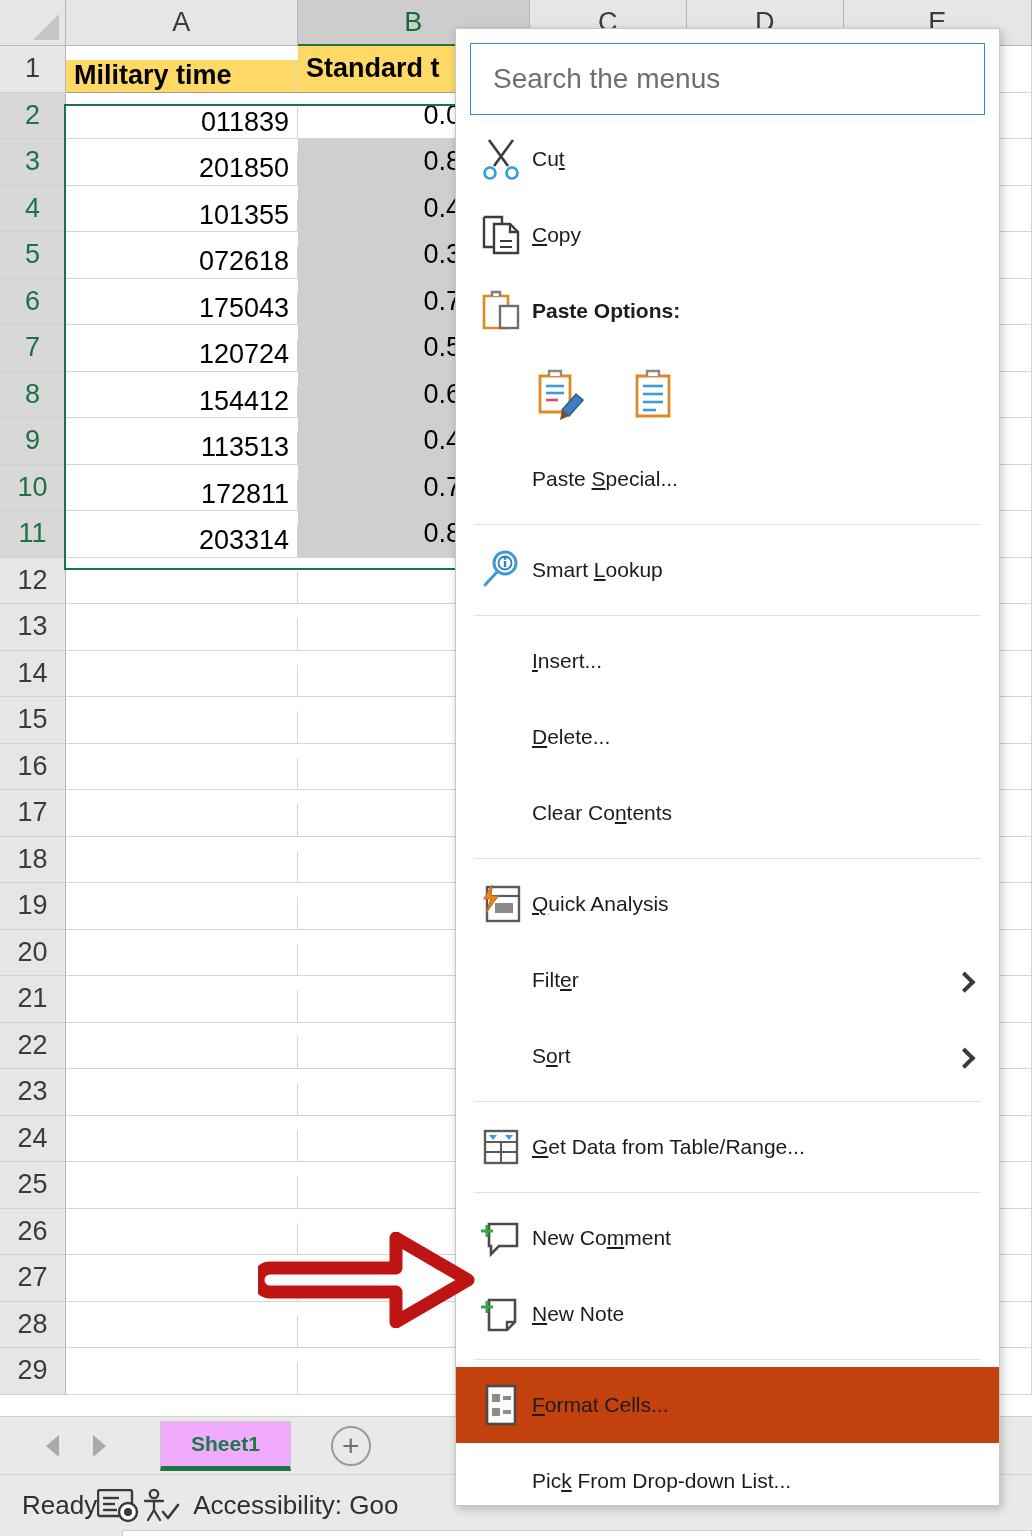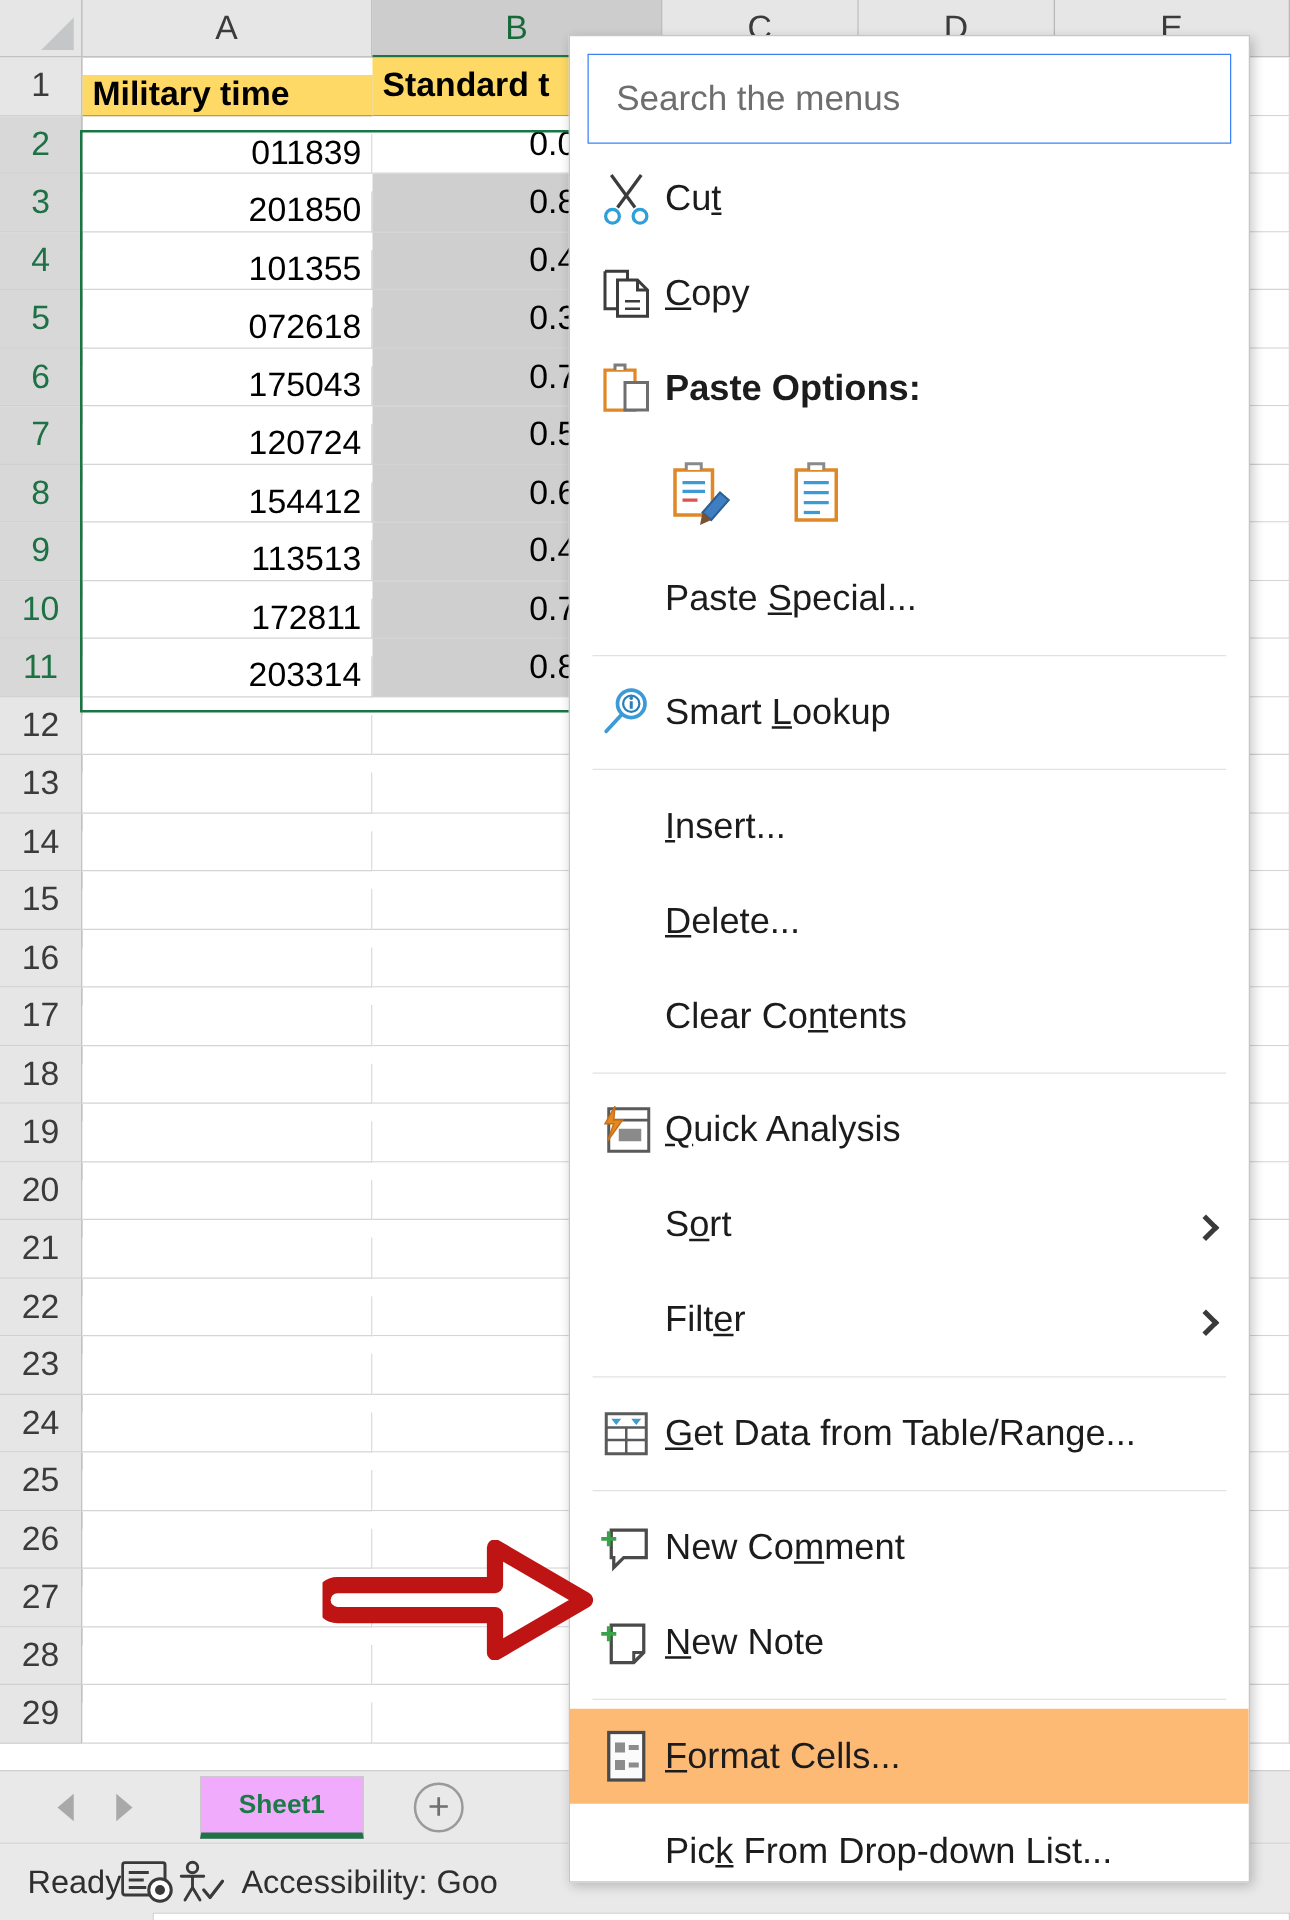--- a/index.html
+++ b/index.html
@@ -123,23 +123,23 @@
     margin: 14px 14px 6px 14px; height: 72px;
     border: 1px solid #3b82f6; background: #fff;
     display: flex; align-items: center; padding: 0 22px;
   }
   .searchbox span { font-size: 28px; color: #6e6e6e; }
 
   .mitem {
     height: 76px; display: flex; align-items: center;
     padding-left: 14px; position: relative; cursor: default;
   }
-  .mitem.hl { background: #fdba74; }
+  .mitem.hl { background: #c2410c; }
   .micon { width: 62px; min-width: 62px; display: flex; align-items: center; justify-content: center; }
-  .mlabel { font-size: 29px; color: #1c1c1c; white-space: nowrap; }
+  .mlabel { font-size: 21px; color: #1c1c1c; white-space: nowrap; }
   .mlabel.bold { font-weight: bold; }
   .mlabel u { text-decoration: underline; text-underline-offset: 2px; }
   .chev {
     position: absolute; right: 32px; top: 50%; transform: translateY(-50%);
     width: 15px; height: 15px; border-right: 4px solid #3a3a3a; border-top: 4px solid #3a3a3a;
     rotate: 45deg;
   }
   .msep { height: 1px; background: #e2e2e2; margin: 7px 18px 7px 18px; }
   .paste-row { display: flex; align-items: center; height: 92px; padding-left: 76px; gap: 32px; }
   .pbtn { width: 60px; height: 64px; display: flex; align-items: center; justify-content: center; }
@@ -550,27 +550,27 @@
           <line x1="8" y1="13" x2="40" y2="13" stroke="#5a5a5a" stroke-width="2.2"></line>
           <rect x="16" y="20" width="18" height="10" fill="#8a8a8a"></rect>
           <path d="M13 2 L5 16 H12 L7 30 L19 13 H12 Z" fill="#e8871e" stroke="#c2711a" stroke-width="1.2"></path>
         </svg>
       </div>
       <div class="mlabel"><u>Q</u>uick Analysis</div>
     </div>
 
     <div class="mitem">
       <div class="micon"></div>
+      <div class="mlabel">Filt<u>e</u>r</div>
+      <div class="chev"></div>
+    </div>
+
+    <div class="mitem">
+      <div class="micon"></div>
       <div class="mlabel">S<u>o</u>rt</div>
-      <div class="chev"></div>
-    </div>
-
-    <div class="mitem">
-      <div class="micon"></div>
-      <div class="mlabel">Filt<u>e</u>r</div>
       <div class="chev"></div>
     </div>
 
     <div class="msep"></div>
 
     <div class="mitem">
       <div class="micon">
         <svg width="44" height="44" viewBox="0 0 44 44">
           <rect x="6" y="6" width="32" height="32" fill="#fff" stroke="#5a5a5a" stroke-width="2.4"></rect>
           <line x1="6" y1="17" x2="38" y2="17" stroke="#5a5a5a" stroke-width="2"></line>

